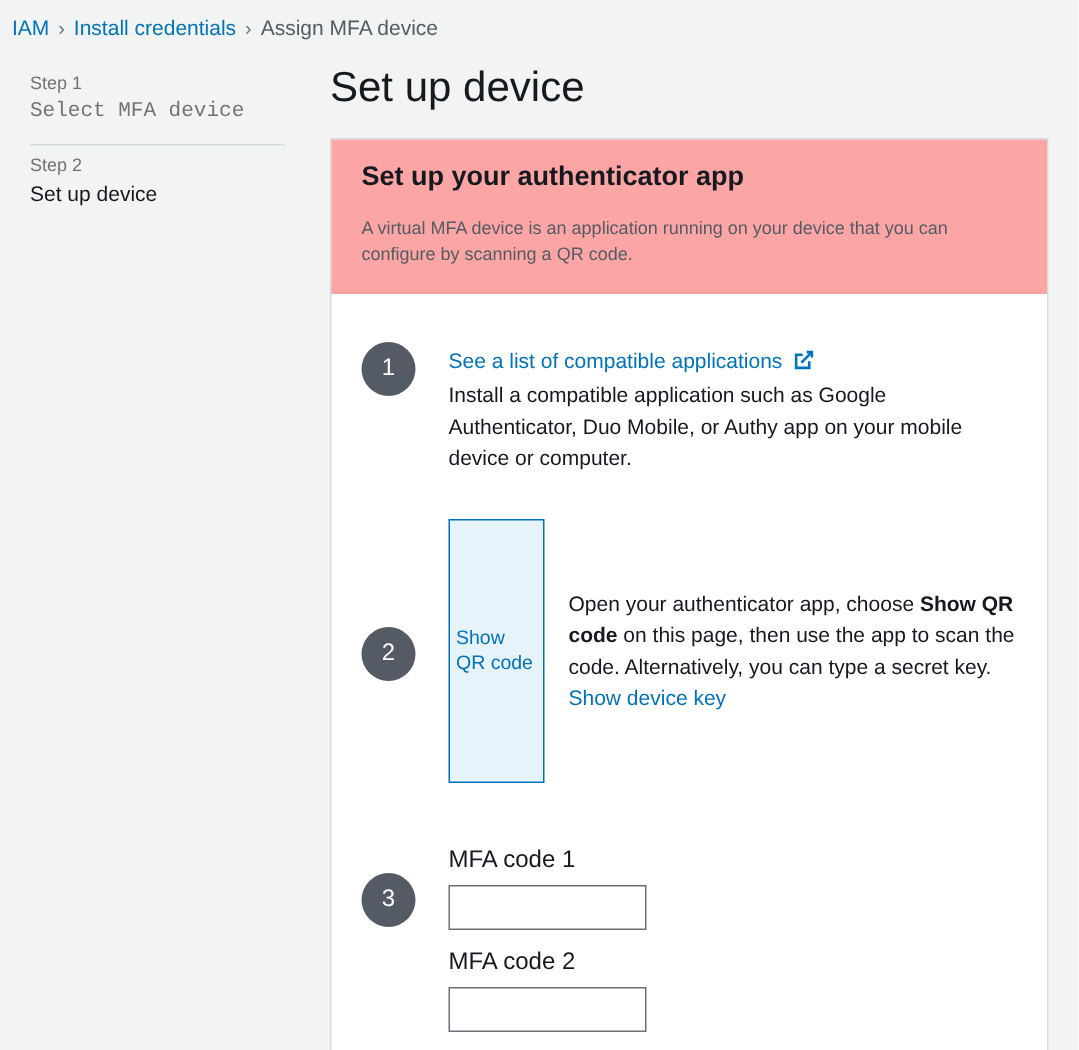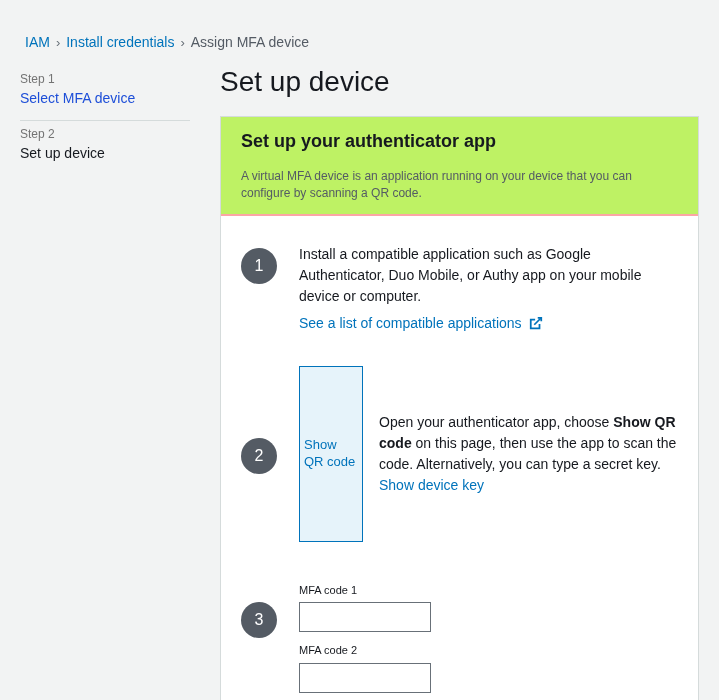--- a/index.html
+++ b/index.html
@@ -6,46 +6,45 @@
   body {
     font-family: "Amazon Ember", "Helvetica Neue", Arial, sans-serif;
     font-size: 14px;
     color: #16191f;
     background: #f2f3f3;
     width: 719px;
     height: 700px;
     overflow: hidden;
   }
   .breadcrumb {
-    padding: 10px 20px 6px 25px;
+    padding: 10px 20px 6px 8px;
     font-size: 14px;
     display: flex;
     align-items: center;
     gap: 6px;
-    margin-top: 24px;
   }
   .breadcrumb a { color: #0073bb; text-decoration: none; }
   .breadcrumb .sep { color: #687078; font-size: 13px; }
   .breadcrumb .current { color: #545b64; text-align: right; }
   .layout {
     display: flex;
     padding: 10px 20px 0 20px;
     gap: 30px;
   }
   .sidebar { width: 170px; flex: 0 0 170px; }
   .step-block { padding: 6px 0 14px 0; }
   .step-block .label { font-size: 12px; color: #737373; margin-bottom: 4px; }
   .step-block .title { font-size: 14px; }
-  .step-block .title.link { color: #1d4ed8; }
+  .step-block .title.link { color: #737373; font-family: Liberation Mono, monospace; }
   .step-block .title.active { color: #16191f; font-weight: 400; }
   .divider { height: 1px; background: #d5dbdb; width: 100%; }
   .main { flex: 1; min-width: 0; }
   h1 { font-size: 28px; font-weight: 400; margin-bottom: 18px; color: #16191f; }
   .panel { border: 1px solid #d5dbdb; background: #fff; }
-  .panel-header { padding: 14px 20px 12px 20px; border-bottom: 2px solid #fca5a5; background: #bef264; }
+  .panel-header { padding: 14px 20px 12px 20px; border-bottom: 6px solid #fca5a5; background: #fca5a5; }
   .panel-header h2 { font-size: 18px; font-weight: 700; margin-bottom: 4px; }
   .panel-header p { font-size: 12px; color: #545b64; line-height: 1.4; margin-top: 16px; }
   .panel-body { padding: 28px 20px 28px 20px; }
   .steprow { display: flex; gap: 22px; margin-bottom: 30px; align-items: flex-start; }
   .steprow:last-child { margin-bottom: 0; }
   .circle {
     flex: 0 0 36px; width: 36px; height: 36px; border-radius: 50%;
     background: #545b64; color: #fff; display: flex; align-items: center;
     justify-content: center; font-size: 16px; margin-top: 4px;
   }
@@ -56,21 +55,21 @@
   .qrbox {
     flex: 0 0 64px; width: 64px; height: 176px;
     border: 1px solid #0073bb; background: #e6f3fa;
     display: flex; align-items: center; padding: 4px;
     font-size: 13px; color: #0073bb; cursor: pointer;
     line-height: 1.3;
   }
   .row2 .text { flex: 1; font-size: 14px; line-height: 1.5; }
   .bold { font-weight: 700; }
   .field { margin-top: 10px; }
-  .field label { font-size: 11px; display: block; margin-bottom: 4px; }
+  .field label { font-size: 16px; display: block; margin-bottom: 4px; }
   .field input {
     width: 132px; height: 30px; border: 1px solid #687078;
     padding: 4px 8px; font-size: 14px;
   }
 </style>
 </head>
 <body>
 
 <div class="breadcrumb">
   <a>IAM</a>
@@ -99,33 +98,33 @@
     <div class="panel">
       <div class="panel-header">
         <h2>Set up your authenticator app</h2>
         <p>A virtual MFA device is an application running on your device that you can configure by scanning a QR code.</p>
       </div>
       <div class="panel-body">
 
         <div class="steprow">
           <div class="circle">1</div>
           <div class="stepcontent">
-            <div>Install a compatible application such as Google Authenticator, Duo Mobile, or Authy app on your mobile device or computer.</div>
             <div style="margin-top:6px;">
               <a class="link">
                 <span>See a list of compatible applications</span>
                 <span class="ext-icon">
                   <svg width="14" height="14" viewBox="0 0 16 16" fill="none" stroke="#0073bb" stroke-width="2">
                     <path d="M10 2h4v4"></path>
                       <path d="M6 10l8-8"></path>
                       <path d="M12 9v5H2V4h5"></path>
                   </svg>
                 </span>
               </a>
             </div>
+            <div>Install a compatible application such as Google Authenticator, Duo Mobile, or Authy app on your mobile device or computer.</div>
           </div>
         </div>
 
         <div class="steprow" style="align-items:center;">
           <div class="circle">2</div>
           <div class="stepcontent">
             <div class="row2">
               <div class="qrbox">
                 <span>Show QR code</span>
               </div>

